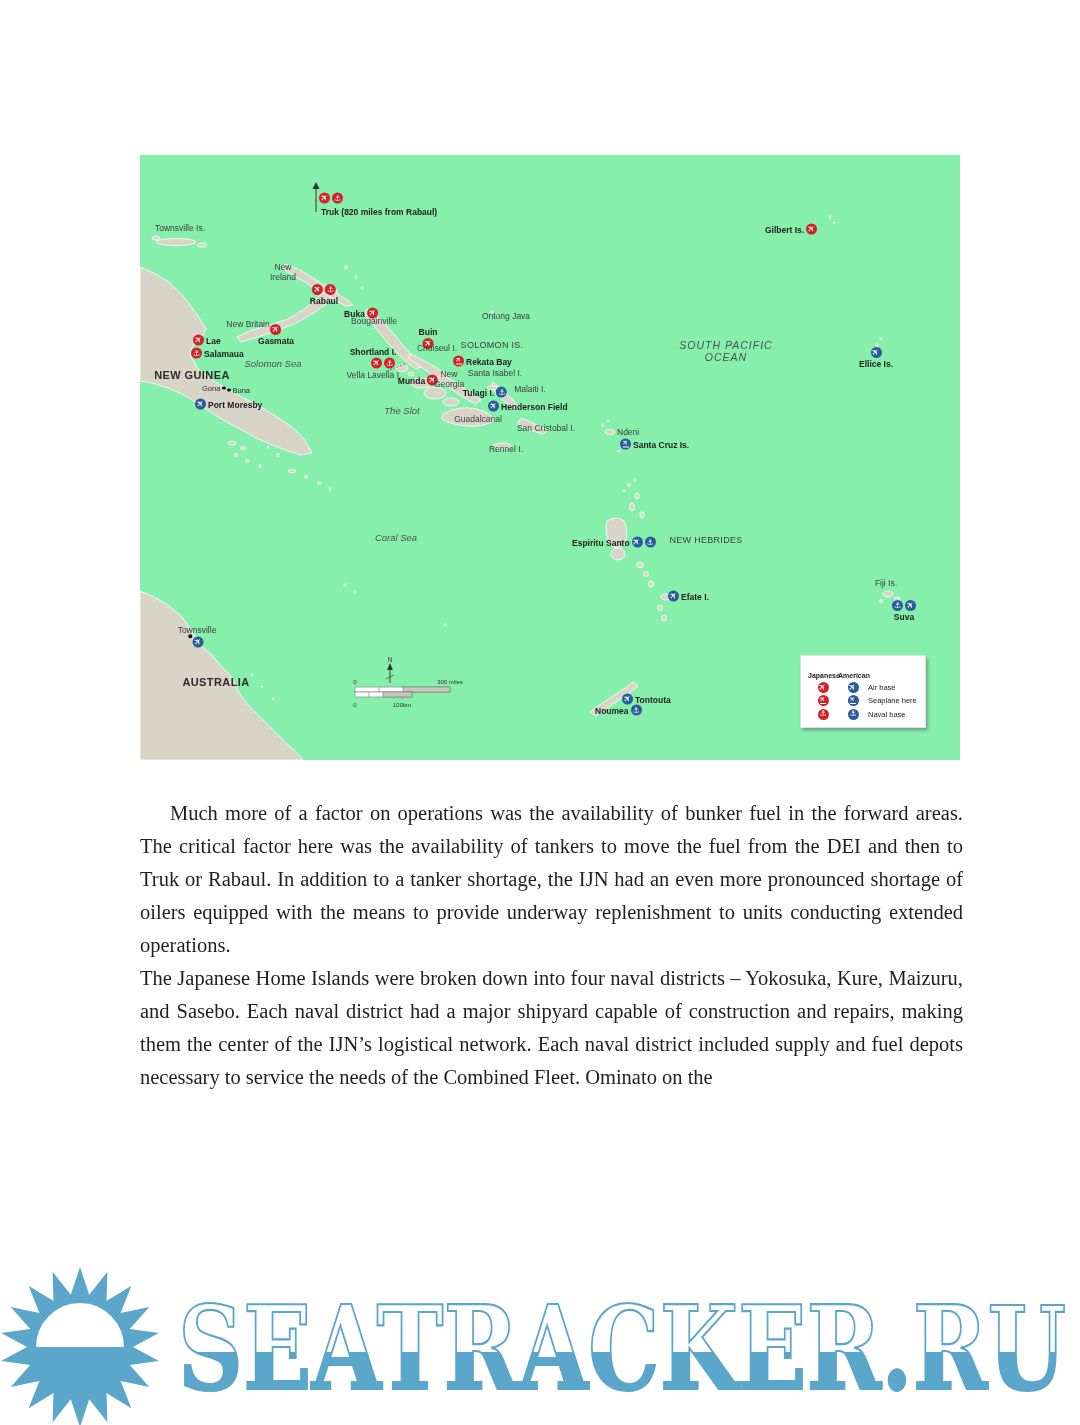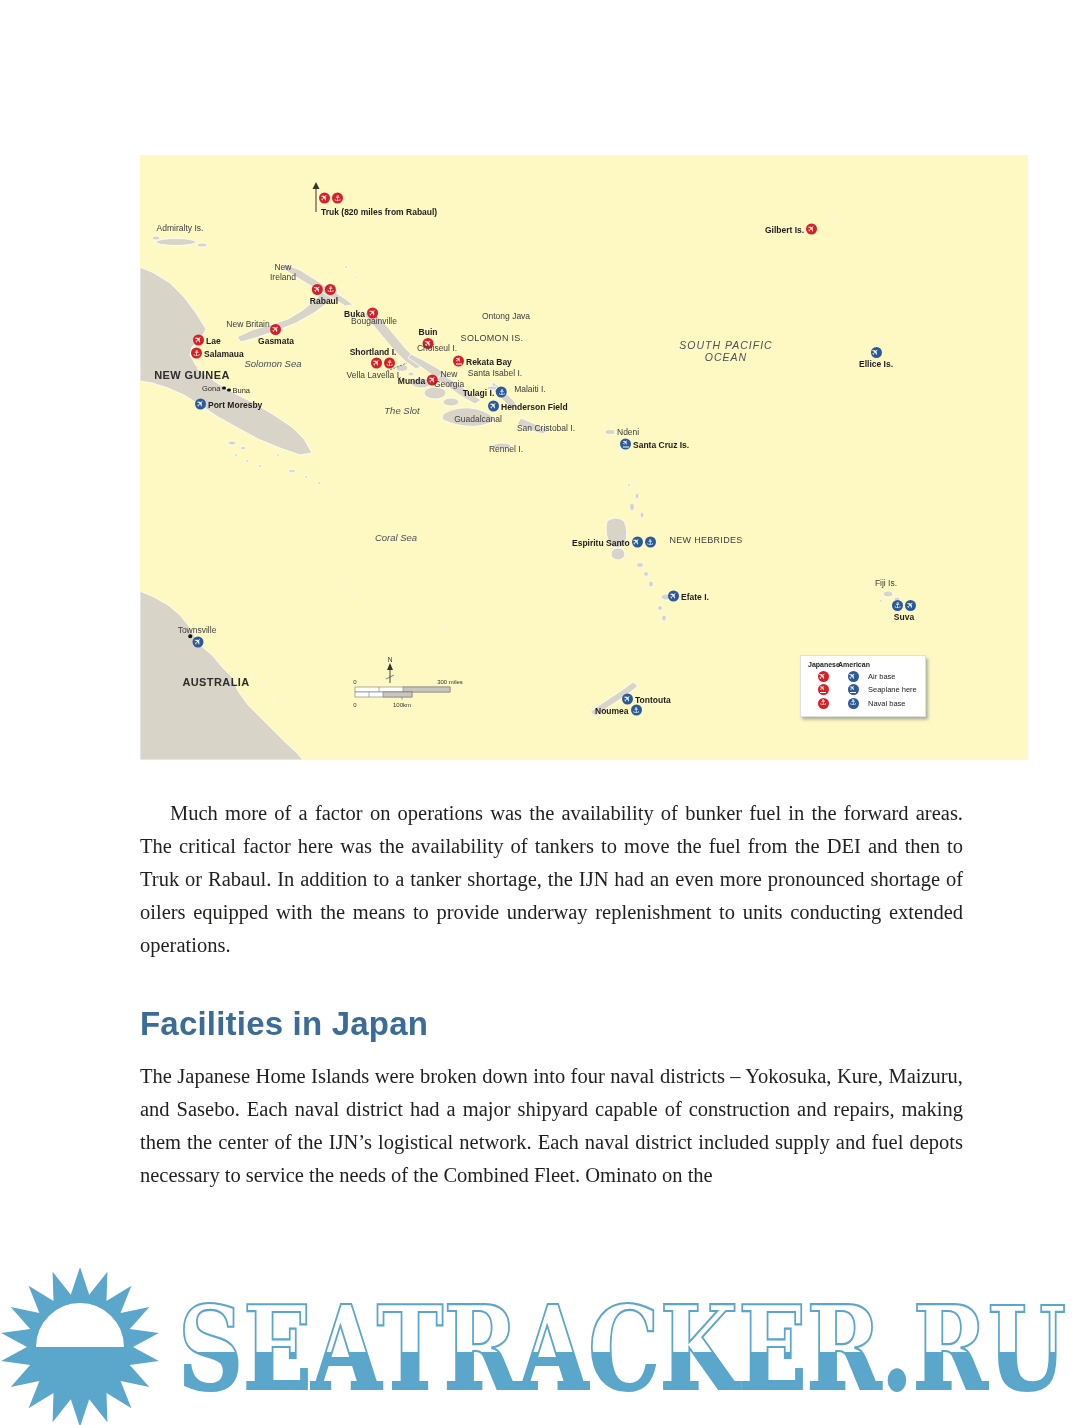--- a/index.html
+++ b/index.html
@@ -1,20 +1,20 @@
 <!DOCTYPE html>
 <html><head>
 <meta charset="utf-8">
 <style>
   html,body{margin:0;padding:0;}
   body{width:1080px;height:1425px;position:relative;overflow:hidden;background:#ffffff;
        font-family:"Liberation Sans",sans-serif;}
 
   
-  .map{position:absolute;left:140px;top:155px;width:888px;height:605px;background:#fef9c3;overflow:hidden;}
+  .map{position:absolute;left:140px;top:155px;width:820px;height:605px;background:#86efac;overflow:hidden;}
   .landsvg{position:absolute;left:0;top:0;}
   #marker-layer{position:absolute;left:0;top:0;width:100%;height:100%;}
   .marker{position:absolute;display:flex;flex-direction:column;align-items:center;gap:1px;
           transform:translate(-50%,-50%);white-space:nowrap;}
   .marker.a-l{transform:translate(0,-50%);align-items:flex-start;}
   .mrow{display:flex;align-items:center;gap:2px;}
   .mlabel{white-space:pre;text-align:center;line-height:1.08;}
   .mlabel.b{font:bold 8.5px "Liberation Sans",sans-serif;color:#1e1c1c;}
   .mlabel.i{font:8.5px "Liberation Sans",sans-serif;color:#3c3c3c;}
   .mlabel.p{font:7.5px "Liberation Sans",sans-serif;color:#2c2c2c;}
@@ -30,21 +30,21 @@
   .c-us{background:#2b5a9b;}
   .k-air::before{content:"✈";font-size:9px;line-height:1;display:block;transform:rotate(-45deg);}
   .k-sea::before{content:"✈";font-size:7px;line-height:1;display:block;transform:rotate(-45deg);margin-top:-2px;}
   .k-sea::after{content:"";position:absolute;bottom:2px;left:2.5px;width:6px;height:1.2px;background:#fff;}
   .k-nav::before{content:"⚓";font-size:8px;line-height:1;}
   .k-dot{width:3.5px;height:3.5px;border-radius:50%;background:#141414;}
 
   
   .legend{position:absolute;left:660px;top:500px;width:112px;background:#ffffff;
           border:1px solid #e0e0e0;box-shadow:2px 2.5px 3px rgba(70,85,105,.45);
-          padding:5px 5px 7px 7px;}
+          padding:16px 5px 7px 7px;}
   .lg-head{display:grid;grid-template-columns:30px 30px 1fr;font:bold 7px "Liberation Sans",sans-serif;color:#222;}
   .lg-head span{text-align:center;}
   .lg-row{display:grid;grid-template-columns:30px 30px 1fr;align-items:center;margin-top:2.5px;}
   .lg-row .micon{margin:0 auto;}
   .lg-label{font:7.5px "Liberation Sans",sans-serif;color:#222;}
 
   .scalebar{position:absolute;left:205px;top:498px;}
 
   
   .article{position:absolute;left:140px;top:797px;width:823px;color:#211e1e;}
@@ -157,21 +157,21 @@
           <span class="micon k-nav c-jp"></span>
         </div>
       </div>
       <div class="marker a-l" style="left: 181px; top: 57px;">
         <div class="mrow">
           <span class="mlabel b">Truk (820 miles from Rabaul)</span>
         </div>
       </div>
       <div class="marker a-c" style="left: 40px; top: 73px;">
         <div class="mrow">
-          <span class="mlabel i">Admiralty Is.</span>
+          <span class="mlabel i">Townsville Is.</span>
         </div>
       </div>
       <div class="marker a-c" style="left: 143px; top: 117px;">
         <div class="mrow">
           <span class="mlabel i">New
 Ireland</span>
         </div>
       </div>
       <div class="marker a-c" style="left: 184px; top: 140px;">
         <div class="mrow">
@@ -268,21 +268,21 @@
       <div class="marker a-c" style="left: 297px; top: 193px;">
         <div class="mrow">
           <span class="mlabel i">Choiseul I.</span>
         </div>
       </div>
       <div class="marker a-c" style="left: 366px; top: 161px;">
         <div class="mrow">
           <span class="mlabel i">Ontong Java</span>
         </div>
       </div>
-      <div class="marker a-c" style="left: 352px; top: 183px; justify-content: center;">
+      <div class="marker a-c" style="left: 352px; top: 190px; justify-content: center;">
         <div class="mrow">
           <span class="mlabel r2">SOLOMON IS.</span>
         </div>
       </div>
       <div class="marker a-l" style="left: 313px; top: 206px;">
         <div class="mrow">
           <span class="micon k-sea c-jp"></span>
           <span class="mlabel b">Rekata Bay</span>
         </div>
       </div>
@@ -488,21 +488,20 @@
       <line x1="24" y1="39" x2="24" y2="44"></line>
       <line x1="57" y1="44" x2="57" y2="47"></line>
     </g>
     <text x="10" y="54" font-size="6" text-anchor="middle" fill="#333">0</text>
     <text x="57" y="54" font-size="6" text-anchor="middle" fill="#333">100km</text>
   </svg>
 </div>
 
 <div class="article">
   <p class="indent">Much more of a factor on operations was the availability of bunker fuel in the forward areas. The critical factor here was the availability of tankers to move the fuel from the DEI and then to Truk or Rabaul. In addition to a tanker shortage, the IJN had an even more pronounced shortage of oilers equipped with the means to provide underway replenishment to units conducting extended operations.</p>
-  <h2>Facilities in Japan</h2>
   <p>The Japanese Home Islands were broken down into four naval districts – Yokosuka, Kure, Maizuru, and Sasebo. Each naval district had a major shipyard capable of construction and repairs, making them the center of the IJN’s logistical network. Each naval district included supply and fuel depots necessary to service the needs of the Combined Fleet. Ominato on the</p>
 </div>
 
 <svg class="watermark" width="1080" height="170" viewBox="0 0 1080 170">
   <defs>
     <linearGradient id="wmGrad" x1="0" y1="0" x2="0" y2="1">
       <stop offset="0" stop-color="#ffffff"></stop>
         <stop offset="0.53" stop-color="#ffffff"></stop>
       <stop offset="0.53" stop-color="#5ba6cb"></stop>
         <stop offset="1" stop-color="#5ba6cb"></stop>

